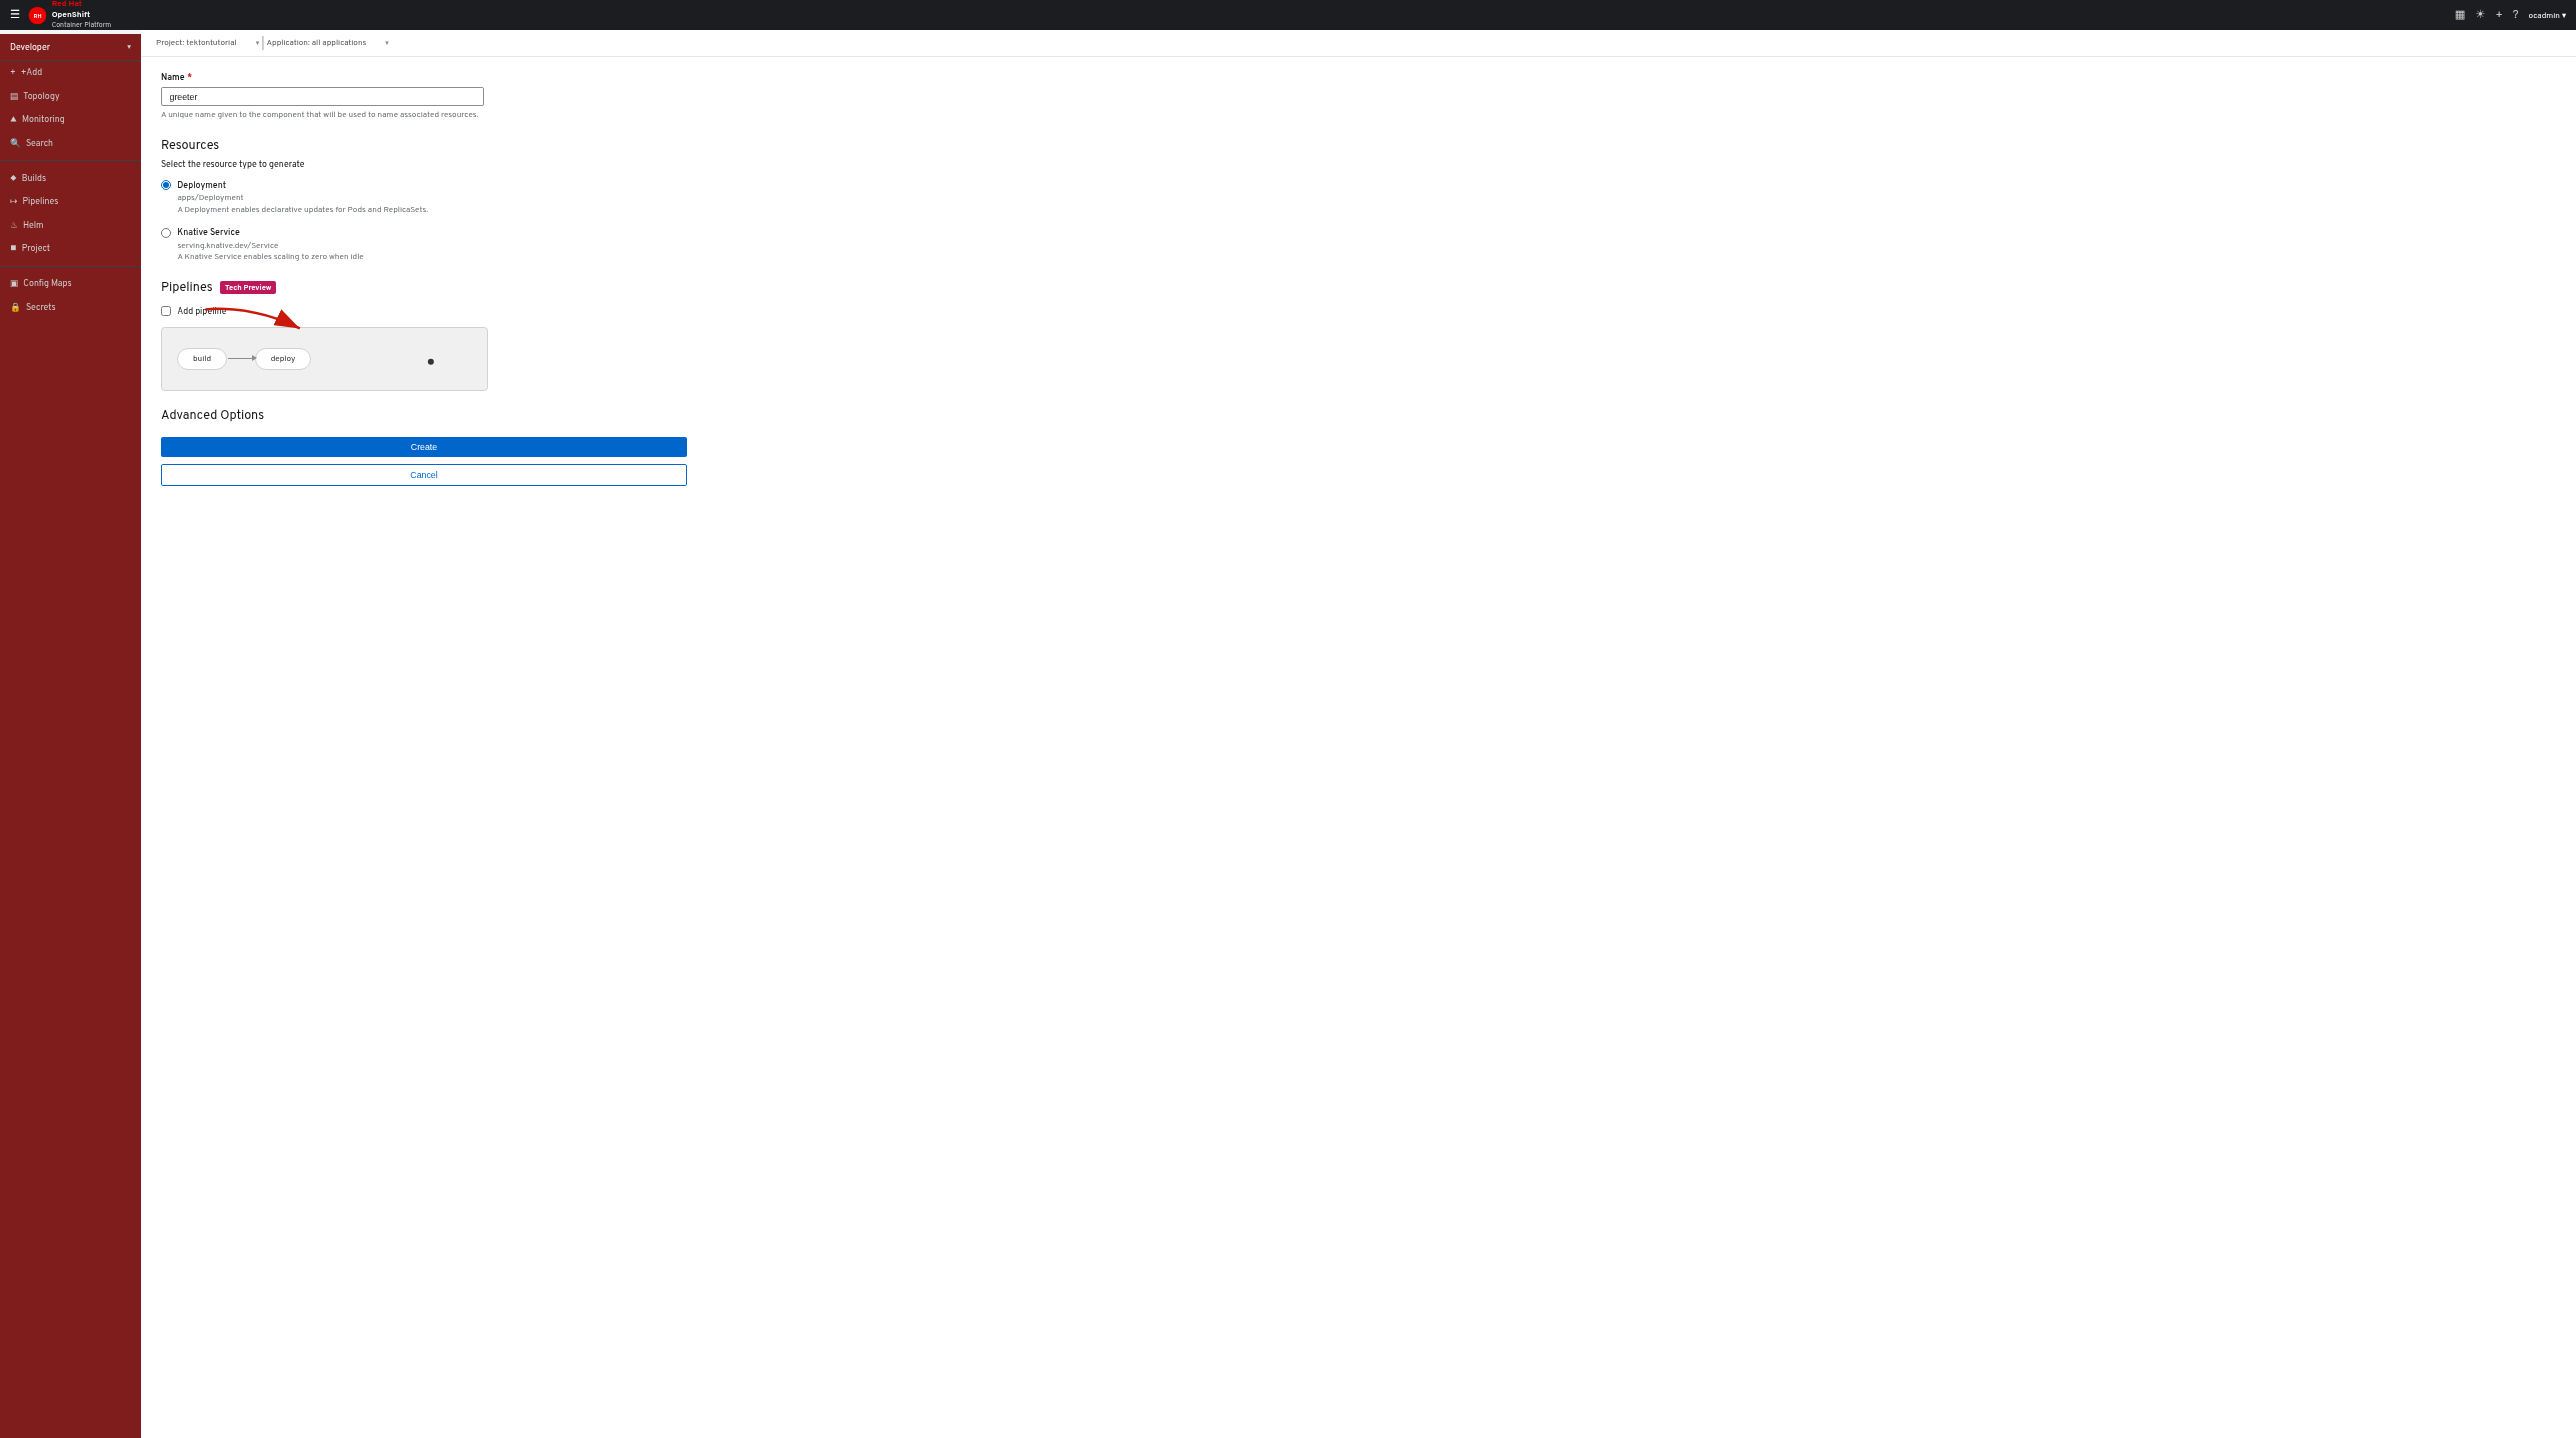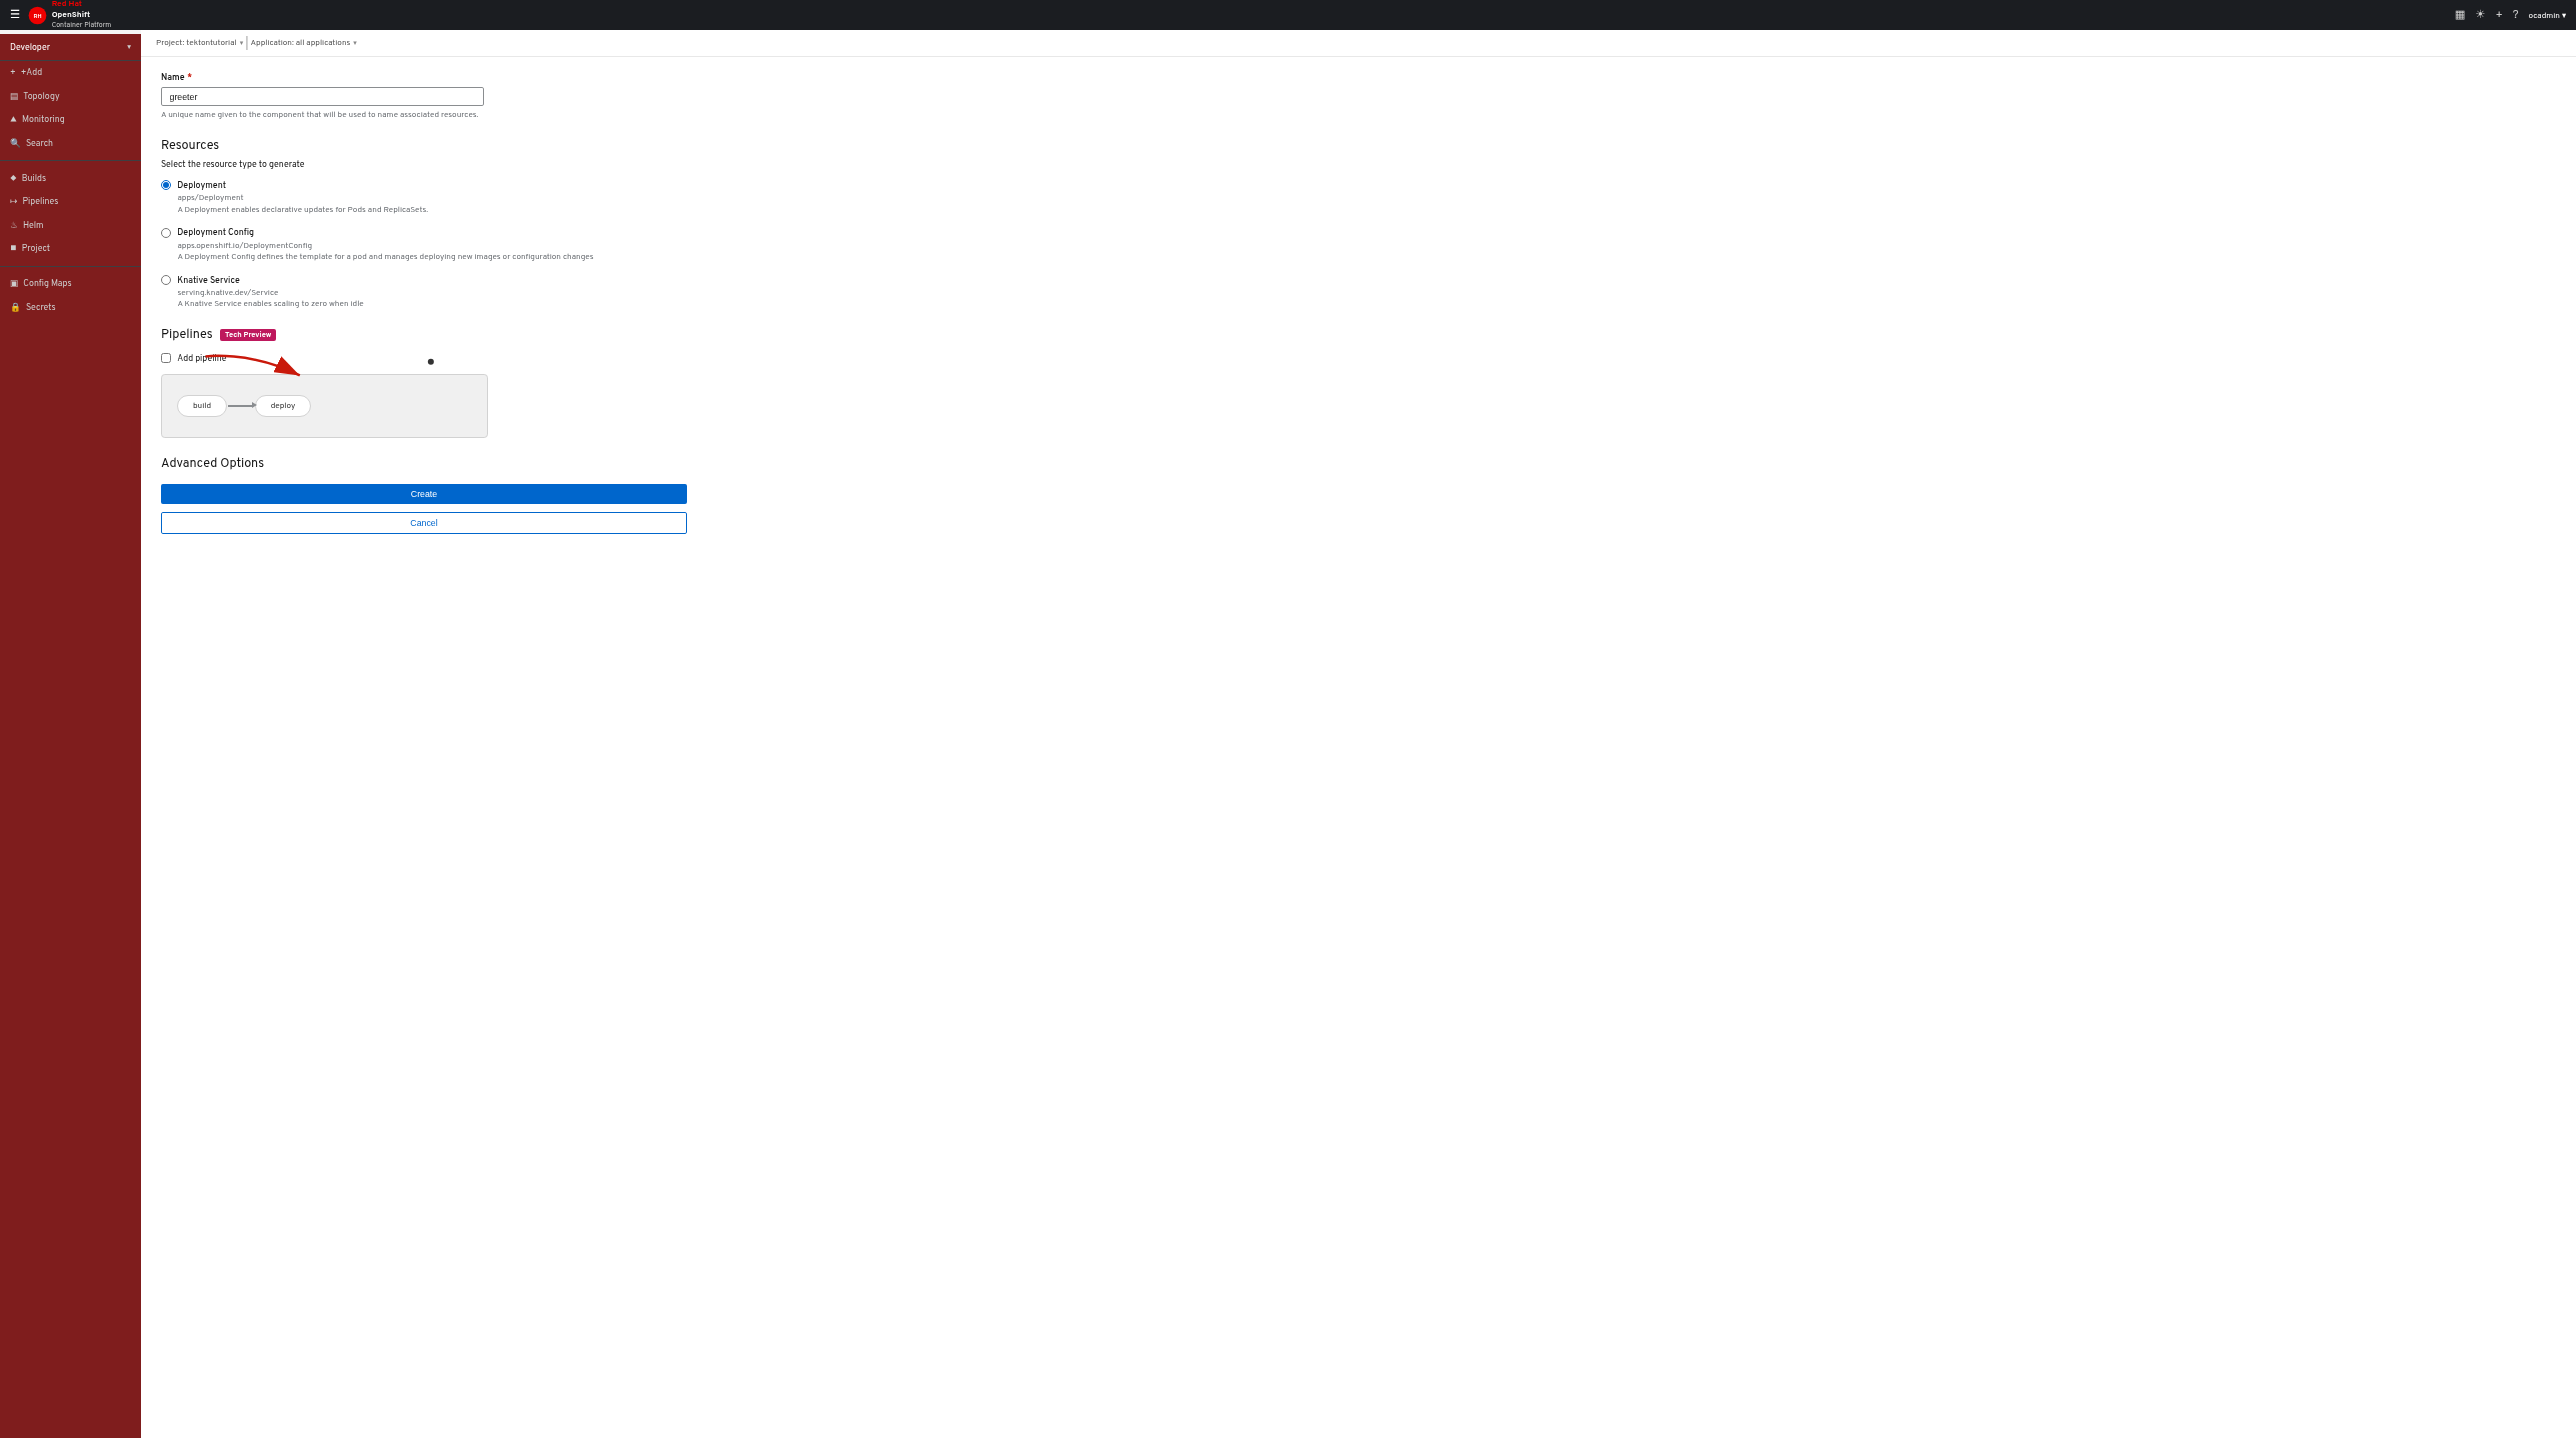--- a/index.html
+++ b/index.html
@@ -44,21 +44,21 @@
     .main-content {
       margin-left: 141px; margin-top: 30px;
       flex: 1; overflow-y: auto; background: #fff;
     }
     .breadcrumb-bar {
       display: flex; align-items: center; gap: 0;
       padding: 7.5px 15px; border-bottom: 0.6px solid #e8e8e8;
       background: #fff;
     }
     .breadcrumb-item {
-      display: flex; align-items: center; gap: 3px;
+      display: flex; align-items: center; gap: 19px;
       font-size: 8.2px; color: #555; cursor: pointer;
     }
     .breadcrumb-item .chev { color: #888; font-size: 7px; }
     .breadcrumb-sep { margin: 0 2.5px; color: #888; }
 
     .form-area { padding: 15px 20px; max-width: 566px; }
 
     .form-label {
       font-size: 8.8px; font-weight: 600; color: #151515; margin-bottom: 3.8px;
       display: flex; align-items: center; gap: 2.5px;
@@ -267,30 +267,20 @@
         <input type="radio" name="resource-type" checked="" style="">
         <span class="radio-name">Deployment</span>
       </div>
       <div class="radio-sub">
         <div class="radio-api">apps/Deployment</div>
         <div class="radio-desc">A Deployment enables declarative updates for Pods and ReplicaSets.</div>
       </div>
     </div>
 
     
-    <div class="radio-option">
-      <div class="radio-row">
-        <input type="radio" name="resource-type" style="">
-        <span class="radio-name">Deployment Config</span>
-      </div>
-      <div class="radio-sub">
-        <div class="radio-api">apps.openshift.io/DeploymentConfig</div>
-        <div class="radio-desc">A Deployment Config defines the template for a pod and manages deploying new images or configuration changes</div>
-      </div>
-    </div>
 
     
     <div class="radio-option">
       <div class="radio-row">
         <input type="radio" name="resource-type" style="">
         <span class="radio-name">Knative Service</span>
       </div>
       <div class="radio-sub">
         <div class="radio-api">serving.knative.dev/Service</div>
         <div class="radio-desc">A Knative Service enables scaling to zero when idle</div>

